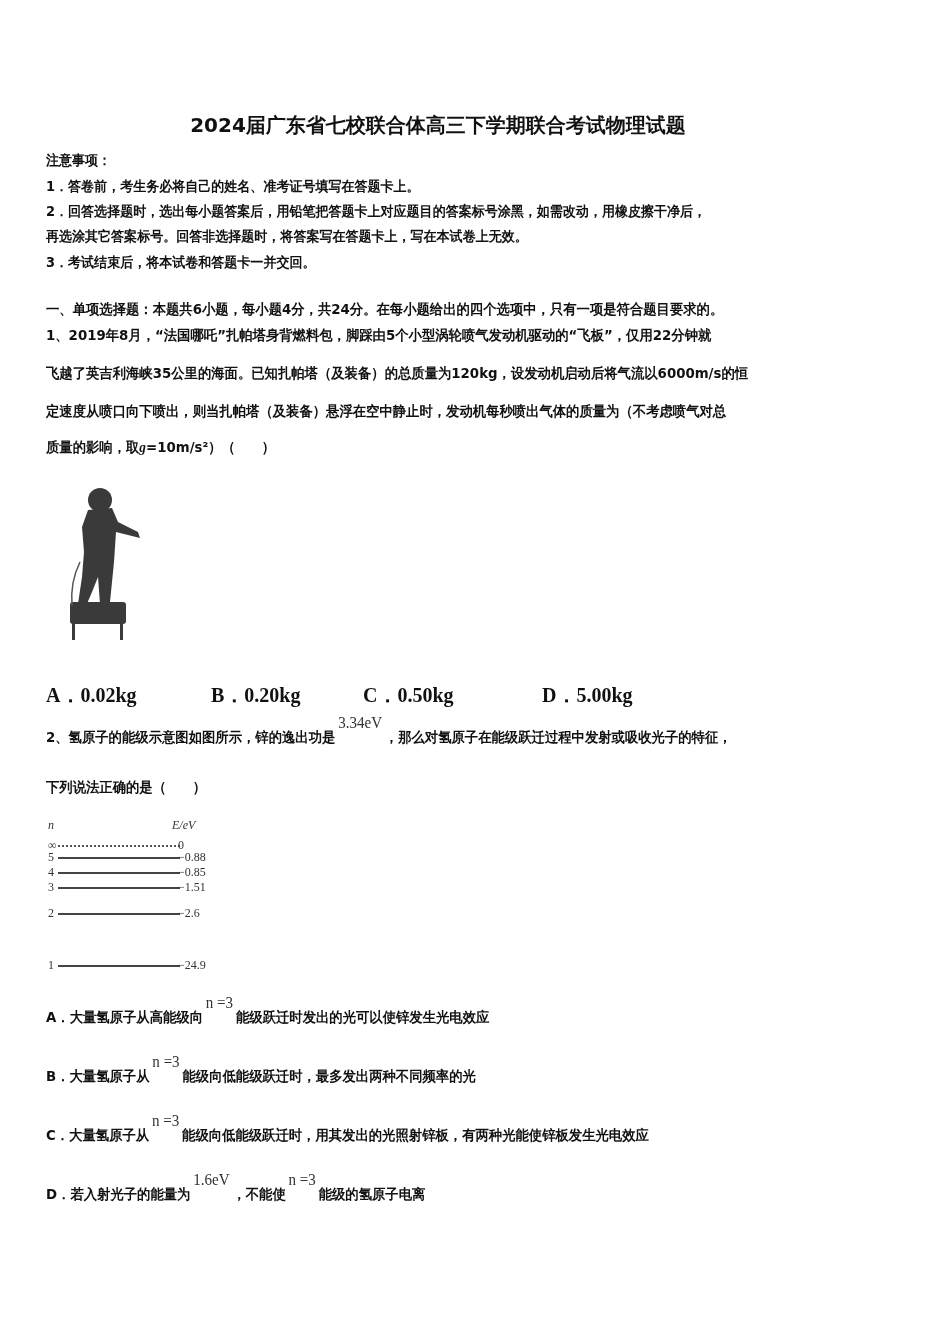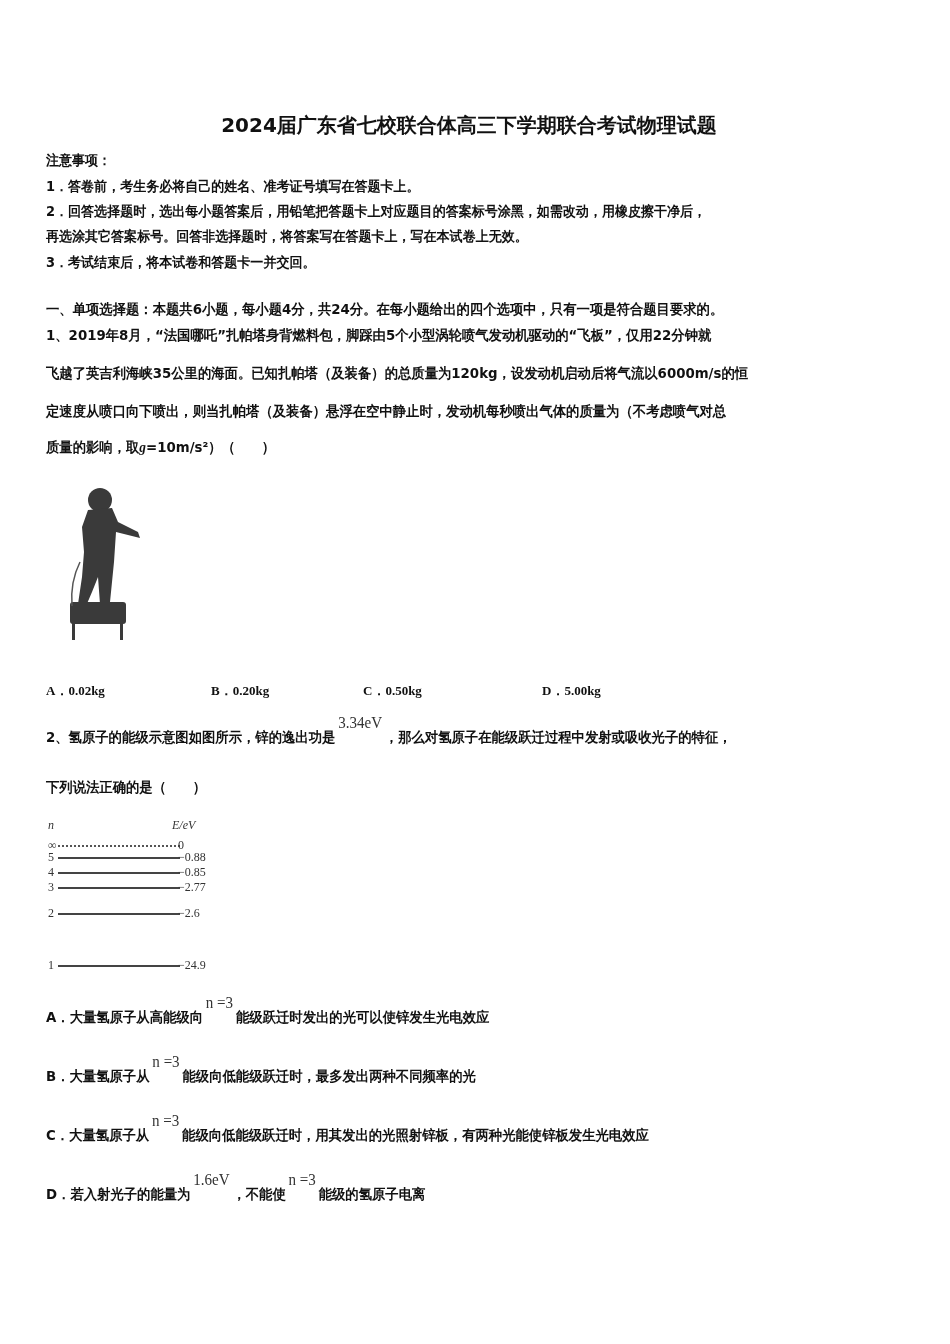--- a/index.html
+++ b/index.html
@@ -1,25 +1,25 @@
 <!DOCTYPE html>
 <html><head>
 <meta charset="utf-8">
 <style>
   html, body { margin: 0; padding: 0; background: #ffffff; }
   body { width: 950px; height: 1344px; position: relative; overflow: hidden;
          font-family: "DejaVu Serif", "Liberation Serif", serif; color: #111; }
   .page-title { position: absolute; top: 112px; left: 0; width: 876px; text-align: center;
-         font-family: "DejaVu Sans", sans-serif; font-weight: bold; font-size: 20px; letter-spacing: 0px; margin-left: 31px; }
+         font-family: "DejaVu Sans", sans-serif; font-weight: bold; font-size: 20px; letter-spacing: 0px; }
   .line { position: absolute; left: 46px; font-size: 14.5px; white-space: nowrap; font-weight: bold; }
   .notice-line { font-weight: bold; font-family: "DejaVu Sans", sans-serif; font-size: 14px; transform: scaleX(0.93); transform-origin: left; }
   .q-line { font-family: "DejaVu Sans", sans-serif; font-size: 14.2px; transform: scaleX(0.94); transform-origin: left; }
   .sup-math { font-family: "Liberation Serif", serif; font-weight: normal; font-size: 16px; position: relative; top: -14px; color: #333; padding: 0 3px; }
   .options-row { position: absolute; top: 682px; left: 46px; width: 700px; height: 20px;
-         font-family: "Liberation Serif", serif; font-weight: bold; font-size: 13px; }
+         font-family: "Liberation Serif", serif; font-weight: bold; font-size: 20px; }
   .options-row span { position: absolute; top: 0; }
   .figure-jetpack { position: absolute; left: 52px; top: 482px; width: 110px; height: 165px; }
   .energy-diagram { position: absolute; left: 44px; top: 818px; width: 190px; height: 160px;
          font-family: "Liberation Serif", serif; font-size: 12px; color: #333; }
   .lvl { position: absolute; left: 0; width: 190px; height: 14px; }
   .lvl .n { position: absolute; left: 4px; top: 0; }
   .lvl .bar { position: absolute; left: 14px; width: 122px; top: 7px; border-top: 2px solid #444; }
   .lvl .bar.dotted { border-top: 2px dotted #555; }
   .lvl .e { position: absolute; left: 134px; top: 0; }
   .hdr { position: absolute; top: 0; font-style: italic; }
@@ -81,21 +81,21 @@
     <span class="e">−0.88</span>
   </div>
   <div class="lvl" style="top:47px">
     <span class="n">4</span>
     <span class="bar"></span>
     <span class="e">−0.85</span>
   </div>
   <div class="lvl" style="top:62px">
     <span class="n">3</span>
     <span class="bar"></span>
-    <span class="e">−2.77</span>
+    <span class="e">−1.51</span>
   </div>
   <div class="lvl" style="top:88px">
     <span class="n">2</span>
     <span class="bar"></span>
     <span class="e">−2.6</span>
   </div>
   <div class="lvl" style="top:140px">
     <span class="n">1</span>
     <span class="bar"></span>
     <span class="e">−24.9</span>

